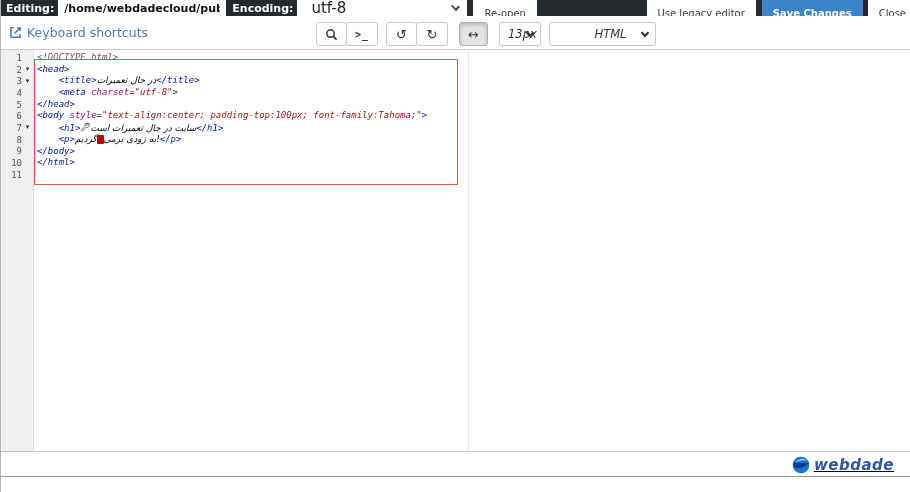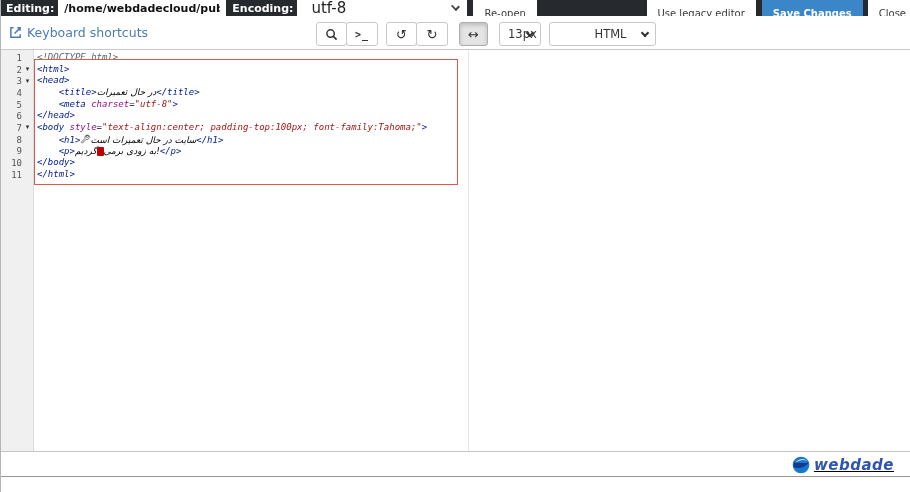--- a/index.html
+++ b/index.html
@@ -28,21 +28,21 @@
   
   .toolbar { position:relative; height:34px; background:#fff; border-bottom:1px solid #c9c9c9; }
   .ks-link { position:absolute; left:8px; top:9px; display:flex; align-items:center; gap:5px;
              color:#4a7cb5; font-size:12.5px; cursor:pointer; }
   .tbtn { position:absolute; top:6px; height:24px; background:#fff; border:1px solid #c8c8c8;
           border-radius:3px; color:#333; display:flex; align-items:center; justify-content:center;
           font-size:13px; cursor:pointer; }
   .tbtn.pressed { background:#e4e4e4; border-color:#adadad; box-shadow:inset 0 2px 4px rgba(0,0,0,.18); }
   .tsel { position:absolute; top:6px; height:24px; background:#fff; border:1px solid #c8c8c8;
           border-radius:3px; color:#333; font-size:11.5px; display:flex; align-items:center;
-          padding-left:8px; cursor:default; }
+          padding-left:8px; cursor:default;font-style:italic; }
   .tsel .chev { position:absolute; right:7px; top:9px; width:6px; height:6px;
                 border-right:2px solid #333; border-bottom:2px solid #333; transform:rotate(45deg); margin-top:-2px; }
   .term-glyph { font-family:"DejaVu Sans Mono",monospace; font-size:10px; font-weight:bold; letter-spacing:1px; }
   .arrow-glyph { font-size:13px; }
 
   
   .editor { position:relative; height:401px; background:#fff; overflow:hidden; }
   .gutter { position:absolute; left:0; top:0; bottom:0; width:33px; background:#f0f0f0;
             border-right:1px solid #ddd; padding-top:2px; }
   .gline { height:11.7px; display:flex; align-items:center; }
@@ -171,21 +171,20 @@
           <span class="num">10</span>
           <span class="fold"></span>
         </div>
         <div class="gline">
           <span class="num">11</span>
           <span class="fold"></span>
         </div>
       </div>
     <div class="code-area">
         <div class="cline" dir="ltr"><span class="tk-meta">&lt;!DOCTYPE html&gt;</span></div>
-        <div class="cline" dir="ltr"><span class="tk-tag">&lt;html&gt;</span></div>
         <div class="cline" dir="ltr"><span class="tk-tag">&lt;head&gt;</span></div>
         <div class="cline" dir="ltr"><span class="tk-plain">    </span><span class="tk-tag">&lt;title&gt;</span><span class="tk-rtl">در حال تعمیرات</span><span class="tk-tag">&lt;/title&gt;</span></div>
         <div class="cline" dir="ltr"><span class="tk-plain">    </span><span class="tk-tag">&lt;meta</span><span class="tk-plain"> </span><span class="tk-attr">charset</span><span class="tk-plain">=</span><span class="tk-str">"utf-8"</span><span class="tk-tag">&gt;</span></div>
         <div class="cline" dir="ltr"><span class="tk-tag">&lt;/head&gt;</span></div>
         <div class="cline" dir="ltr"><span class="tk-tag">&lt;body</span><span class="tk-plain"> </span><span class="tk-attr">style</span><span class="tk-plain">=</span><span class="tk-str">"text-align:center; padding-top:100px; font-family:Tahoma;"</span><span class="tk-tag">&gt;</span></div>
         <div class="cline" dir="ltr"><span class="tk-plain">    </span><span class="tk-tag">&lt;h1&gt;</span><span class="tk-icon-wrench"><svg width="10" height="10" viewBox="0 0 16 16">
               <path d="M13.8 2.2a4.2 4.2 0 0 0-5.9 5L2 13.1 3.6 14.7l5.9-5.9a4.2 4.2 0 0 0 5-5.9L12 5.4l-2.1-.5-.5-2.1z" fill="none" stroke="#444" stroke-width="1.2"></path>
             </svg></span><span class="tk-rtl">سایت در حال تعمیرات است</span><span class="tk-tag">&lt;/h1&gt;</span></div>
         <div class="cline" dir="ltr"><span class="tk-plain">    </span><span class="tk-tag">&lt;p&gt;</span><span class="tk-rtl">به زودی برمی</span><span class="tk-special">·</span><span class="tk-rtl">گردیم!</span><span class="tk-tag">&lt;/p&gt;</span></div>
         <div class="cline" dir="ltr"><span class="tk-tag">&lt;/body&gt;</span></div>

